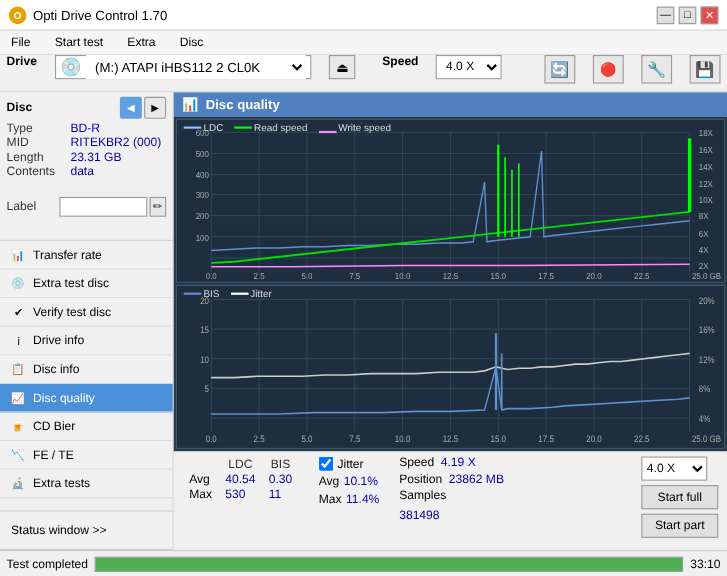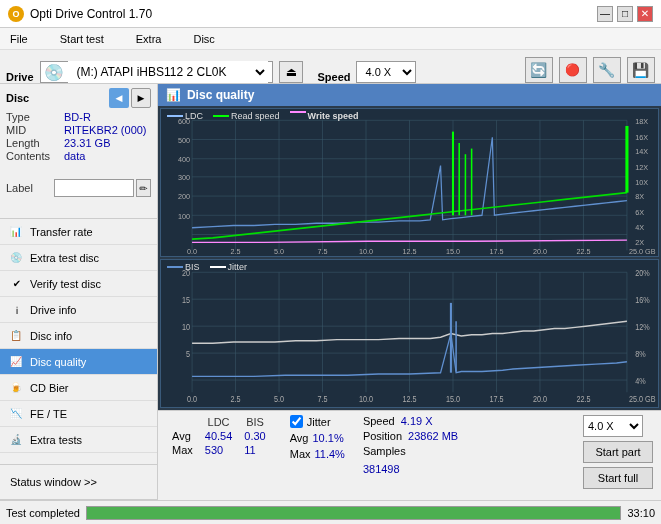--- a/index.html
+++ b/index.html
@@ -7,25 +7,25 @@
     
     
     .title-bar { background: #fff; height: 28px; display: flex; align-items: center; justify-content: space-between; padding: 0 8px; border-bottom: 1px solid #ccc; }
     .title-bar-left { display: flex; align-items: center; gap: 6px; font-size: 12px; font-weight: normal; }
     .title-icon { width: 16px; height: 16px; background: #e8a000; border-radius: 50%; display: flex; align-items: center; justify-content: center; font-size: 9px; color: white; font-weight: bold; }
     .title-controls { display: flex; gap: 4px; }
     .title-btn { width: 16px; height: 16px; border: 1px solid #999; background: #e0e0e0; cursor: pointer; font-size: 10px; display: flex; align-items: center; justify-content: center; }
     .title-btn.close { background: #e05050; color: white; }
     
     
-    .menu-bar { background: #f5f5f5; height: 22px; display: flex; align-items: center; padding: 0 4px; border-bottom: 1px solid #ddd; gap: 20px; }
+    .menu-bar { background: #f5f5f5; height: 22px; display: flex; align-items: center; padding: 0 4px; border-bottom: 1px solid #ddd; gap: 10px; }
     .menu-item { padding: 2px 6px; cursor: pointer; font-size: 11px; }
     
     
-    .drive-bar { background: #f0f0f0; height: 34px; display: flex; align-items: flex-end; padding: 0 6px; border-bottom: 1px solid #ccc; gap: 6px; }
+    .drive-bar { background: #f0f0f0; height: 34px; display: flex; align-items: flex-start; padding: 0 6px; border-bottom: 1px solid #ccc; gap: 16px; }
     .drive-label { font-size: 11px; font-weight: bold; }
     .drive-select { height: 22px; border: 1px solid #999; background: white; padding: 0 4px; font-size: 11px; min-width: 200px; }
     .drive-icon-btn { width: 24px; height: 22px; border: 1px solid #999; background: #e8e8e8; cursor: pointer; display: flex; align-items: center; justify-content: center; font-size: 12px; }
     .speed-label { font-size: 11px; font-weight: bold; margin-left: 8px; }
     .speed-select { height: 22px; border: 1px solid #999; background: white; padding: 0 4px; font-size: 11px; width: 60px; }
     .spacer { flex: 1; }
     .toolbar-btn { width: 28px; height: 26px; border: 1px solid #999; background: #e8e8e8; cursor: pointer; display: flex; align-items: center; justify-content: center; font-size: 14px; }
     
     
     .main { display: flex; height: calc(524px - 28px - 22px - 34px - 24px); }
@@ -215,21 +215,21 @@
         
         <div style="position:absolute;top:2px;left:6px;display:flex;gap:10px;z-index:10;font-size:9px;">
           <div style="display:flex;align-items:center;gap:2px;color:#ddd;">
             <div style="width:16px;height:2px;background:#90c0ff;"></div>
             <span>LDC</span>
           </div>
           <div style="display:flex;align-items:center;gap:2px;color:#ddd;">
             <div style="width:16px;height:2px;background:#00ff00;"></div>
             <span>Read speed</span>
           </div>
-          <div style="display:flex;align-items:flex-start;gap:2px;color:#ddd;font-weight:bold;">
+          <div style="display:flex;align-items:flex-end;gap:2px;color:#ddd;">
             <div style="width:16px;height:2px;background:#ff88ff;"></div>
             <span>Write speed</span>
           </div>
         </div>
         <svg id="upper-svg" width="100%" height="100%" viewBox="0 0 480 130" preserveAspectRatio="none">
 
           <rect x="0" y="0" width="480" height="130" fill="#1e2e3e"></rect>
 
           <line x1="30" y1="10" x2="450" y2="10" stroke="#3a5a6a" stroke-width="0.5"></line>
           <line x1="30" y1="27" x2="450" y2="27" stroke="#3a5a6a" stroke-width="0.5"></line>
@@ -417,22 +417,22 @@
           <span class="stat-blue">381498</span>
         </div>
       </div>
 
       <div style="margin-left:auto;display:flex;flex-direction:column;gap:4px;align-items:stretch;justify-content:center;">
         <div style="display:flex;align-items:center;gap:4px;">
           <select class="speed-sel">
             <option>4.0 X</option>
           </select>
         </div>
+        <button class="action-btn">Start full</button>
         <button class="action-btn">Start part</button>
-        <button class="action-btn">Start full</button>
       </div>
     </div>
   </div>
 
 </div>
 
 <div class="status-bar">
   <span>Test completed</span>
   <div class="progress-bar-outer">
     <div class="progress-bar-inner" style="width:100%;"></div>

